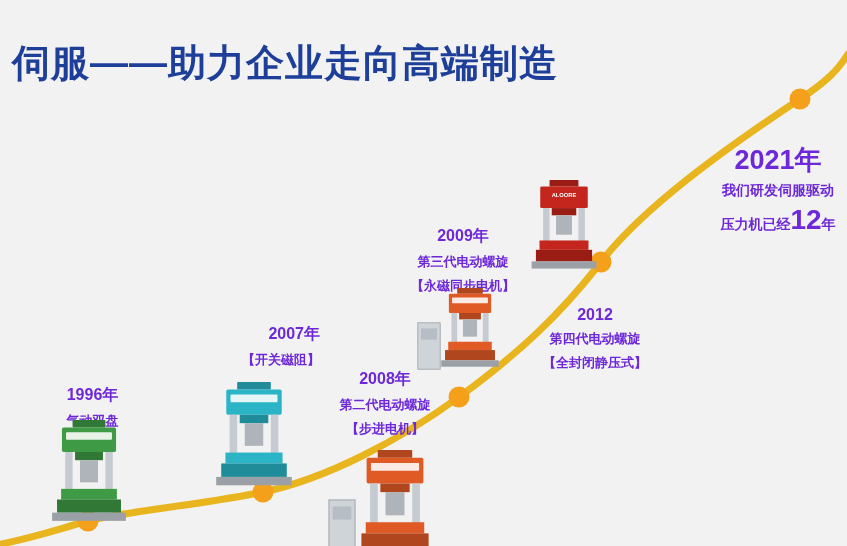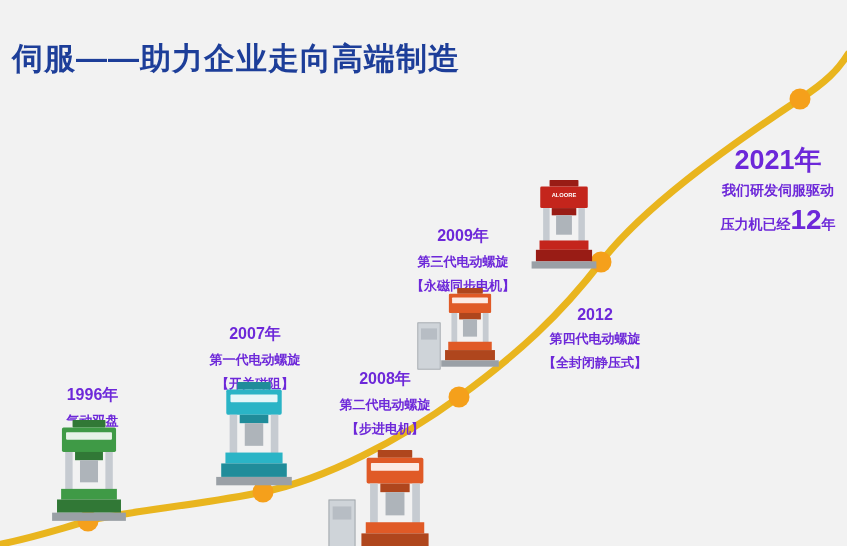--- a/index.html
+++ b/index.html
@@ -6,37 +6,37 @@
   .canvas{
     position:relative;
     width:847px;height:546px;
     overflow:hidden;
     background:var(--bg,#f2f2f2);
     font-family:"Liberation Sans","DejaVu Sans",sans-serif;
   }
   
   .title{
     position:absolute;left:12px;top:38px;z-index:3;
-    font-size:31px;font-weight:900;letter-spacing:1px;
+    font-size:38px;font-weight:900;letter-spacing:1px;
     color:var(--title,#1d3e99);
     white-space:nowrap;
   }
   
   .curve-svg{position:absolute;left:0;top:0;z-index:1;}
   .curve-path{fill:none;stroke:var(--curve,#e9b51e);stroke-width:7;stroke-linecap:round;}
   .dot{fill:var(--dot,#f5a01b);}
   
   .mtext{
     position:absolute;z-index:2;text-align:center;
     color:#6d28d9;font-weight:700;
   }
   .mtext .year{font-size:16px;font-weight:800;margin-bottom:4px;}
   .mtext .l{font-size:13px;margin-top:6px;font-weight:700;}
   #t1996{left:35px;top:385px;width:115px;}
-  #t2007{left:190px;top:324px;width:130px;}
+  #t2007{left:190px;top:324px;width:130px;text-align:right;}
   #t2008{left:320px;top:369px;width:130px;}
   #t2009{left:398px;top:226px;width:130px;}
   #t2012{left:530px;top:306px;width:130px;}
   #t2021{left:708px;top:142px;width:140px;}
   #t2021 .big-year{font-size:27px;font-weight:800;}
   #t2021 .y21-line{font-size:14px;font-weight:700;margin-top:4px;}
   #t2021 .big-num{font-size:28px;font-weight:700;}
   
   .machine{position:absolute;z-index:2;}
   .machine svg{display:block;width:100%;height:auto;}
@@ -96,21 +96,20 @@
       <rect x="39" y="49" width="22" height="27" class="ram"></rect>
       <rect x="16" y="84" width="68" height="13" class="body"></rect>
       <rect x="11" y="97" width="78" height="16" class="body"></rect>
         <rect x="11" y="97" width="78" height="16" class="ovl"></rect>
       <rect x="5" y="113" width="90" height="10" class="base"></rect>
     </svg>
   </div>
 
   <div class="mtext" id="t2007">
     <div class="year">2007年</div>
-    <div class="l">第一代电动螺旋</div>
     <div class="l">【开关磁阻】</div>
   </div>
   <div class="machine" id="mach2007" style="--c: #2ab4c6;">
     <svg class="press" viewBox="0 0 100 130">
       <rect x="30" y="0" width="40" height="9" rx="1" class="body"></rect>
         <rect x="30" y="0" width="40" height="9" class="ovl"></rect>
       <rect x="17" y="9" width="66" height="30" rx="2" class="body"></rect>
       <rect x="22" y="15" width="56" height="9" rx="1" class="band"></rect>
       <rect x="33" y="39" width="34" height="10" class="body"></rect>
         <rect x="33" y="39" width="34" height="10" class="ovl"></rect>

